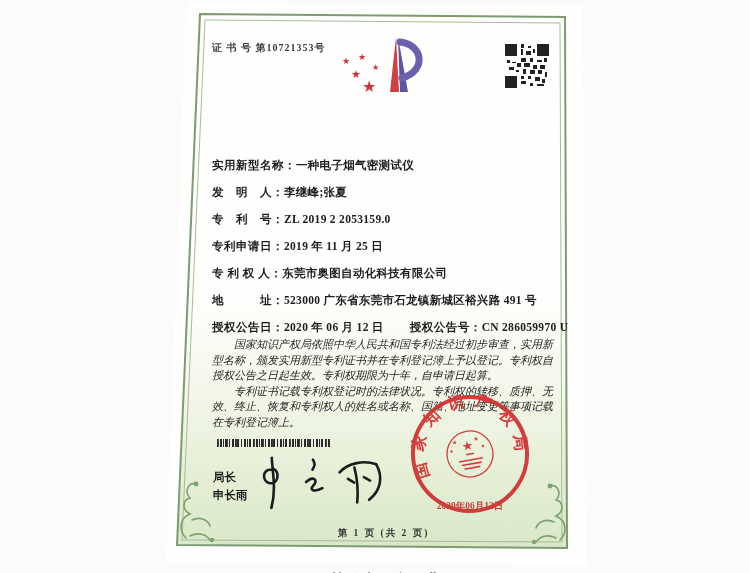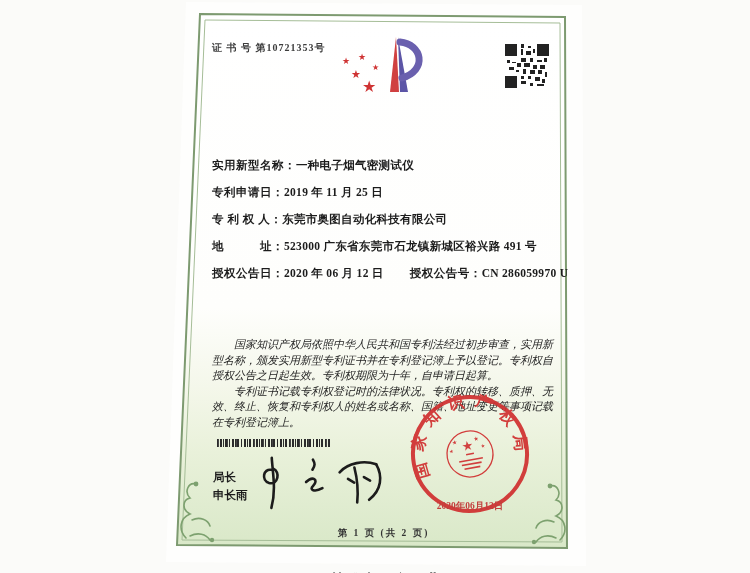--- a/index.html
+++ b/index.html
@@ -133,20 +133,26 @@
         <rect x="18" y="23" width="4" height="1"></rect>
     </g>
   </svg>
 
 
   <div class="abs rows">
     <div class="row">
       <span class="lbl">实用新型名称：</span><span class="val">一种电子烟气密测试仪</span>
     </div>
     <div class="row">
+      <span class="lbl">发　明　人：</span><span class="val">李继峰;张夏</span>
+    </div>
+    <div class="row">
+      <span class="lbl">专　利　号：</span><span class="val">ZL 2019 2 2053159.0</span>
+    </div>
+    <div class="row">
       <span class="lbl">专利申请日：</span><span class="val">2019 年 11 月 25 日</span>
     </div>
     <div class="row">
       <span class="lbl">专 利 权 人：</span><span class="val">东莞市奥图自动化科技有限公司</span>
     </div>
     <div class="row">
       <span class="lbl">地　　　址：</span><span class="val">523000 广东省东莞市石龙镇新城区裕兴路 491 号</span>
     </div>
     <div class="row">
       <span class="lbl">授权公告日：</span><span class="val">2020 年 06 月 12 日</span><span class="lbl second">授权公告号：</span><span class="val">CN 286059970 U</span>

